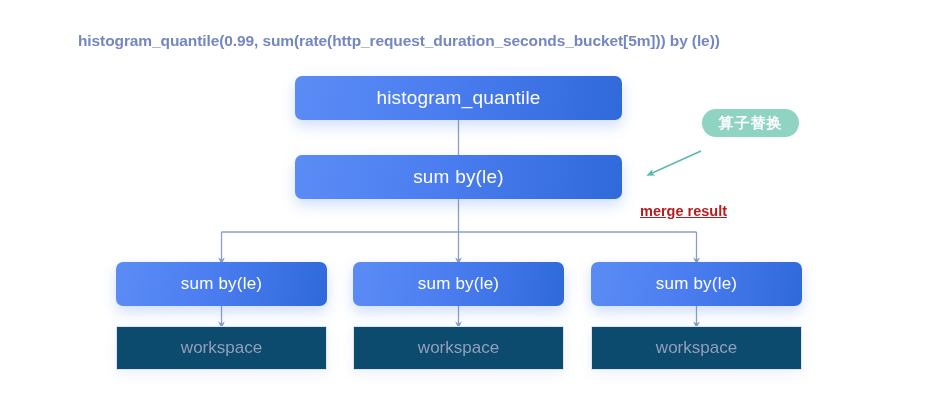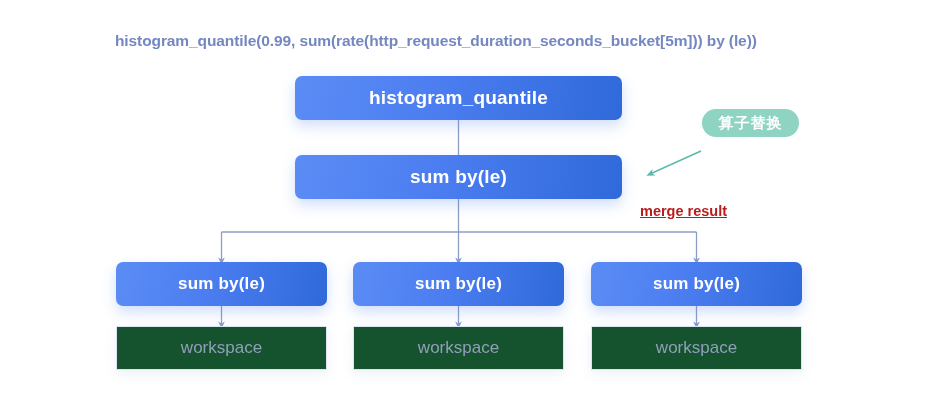--- a/index.html
+++ b/index.html
@@ -34,38 +34,37 @@
   
   .query-title {
     position: absolute;
     left: 78px;
     top: 32px;
     font-size: 15.5px;
     font-weight: bold;
     letter-spacing: -0.1px;
     color: #7487c0;
     white-space: nowrap;
-    margin-left: 37px;
   }
 
   
   .node {
     position: absolute;
     box-sizing: border-box;
     border-radius: 7px;
     background: linear-gradient(100deg, #5b8cf5 0%, #4c7ef1 42%, #2f69da 100%);
     box-shadow: 0 6px 14px rgba(74,126,240,0.26);
     display: flex;
     align-items: center;
     justify-content: center;
   }
   .node-label {
     color: #ffffff;
     font-size: 19px;
-    font-weight: 700;
+    font-weight: 400;
     letter-spacing: 0.2px;
     white-space: nowrap;
   }
 
   .node.level-1 { left: 295px; top: 76px;  width: 327px; height: 44px; }
   .node.level-2 { left: 295px; top: 155px; width: 327px; height: 44px; }
 
   .node.leaf { width: 211px; height: 44px; top: 262px; }
   .node.leaf .node-label { font-size: 17px; }
   .node.leaf.col-1 { left: 116px; }
@@ -74,21 +73,21 @@
 
   
   .ws {
     position: absolute;
     box-sizing: border-box;
     width: 211px;
     height: 44px;
     top: 326px;
     border: 1px solid #dde4f6;
     border-radius: 0;
-    background: #14532d;
+    background: #0c4a6e;
     box-shadow: 0 4px 11px rgba(120,145,205,0.13);
     display: flex;
     align-items: center;
     justify-content: center;
   }
   .ws-label {
     color: #929fba;
     font-size: 17px;
     font-weight: 400;
     white-space: nowrap;

